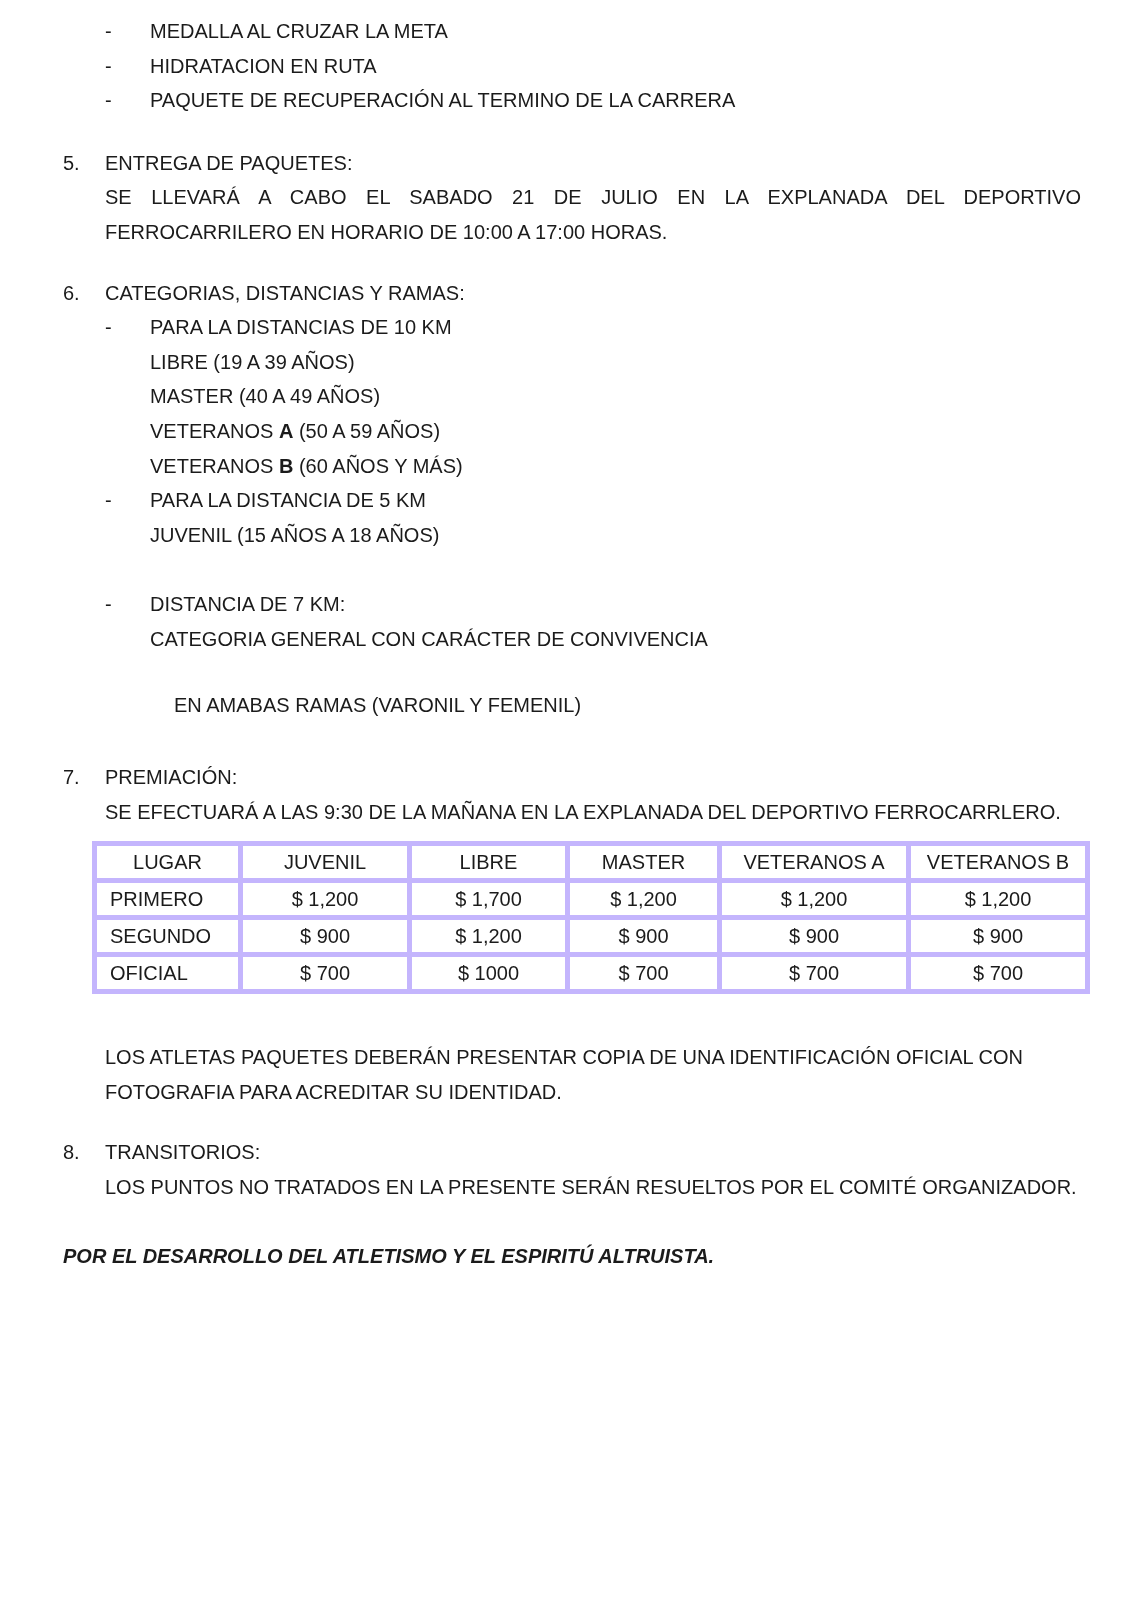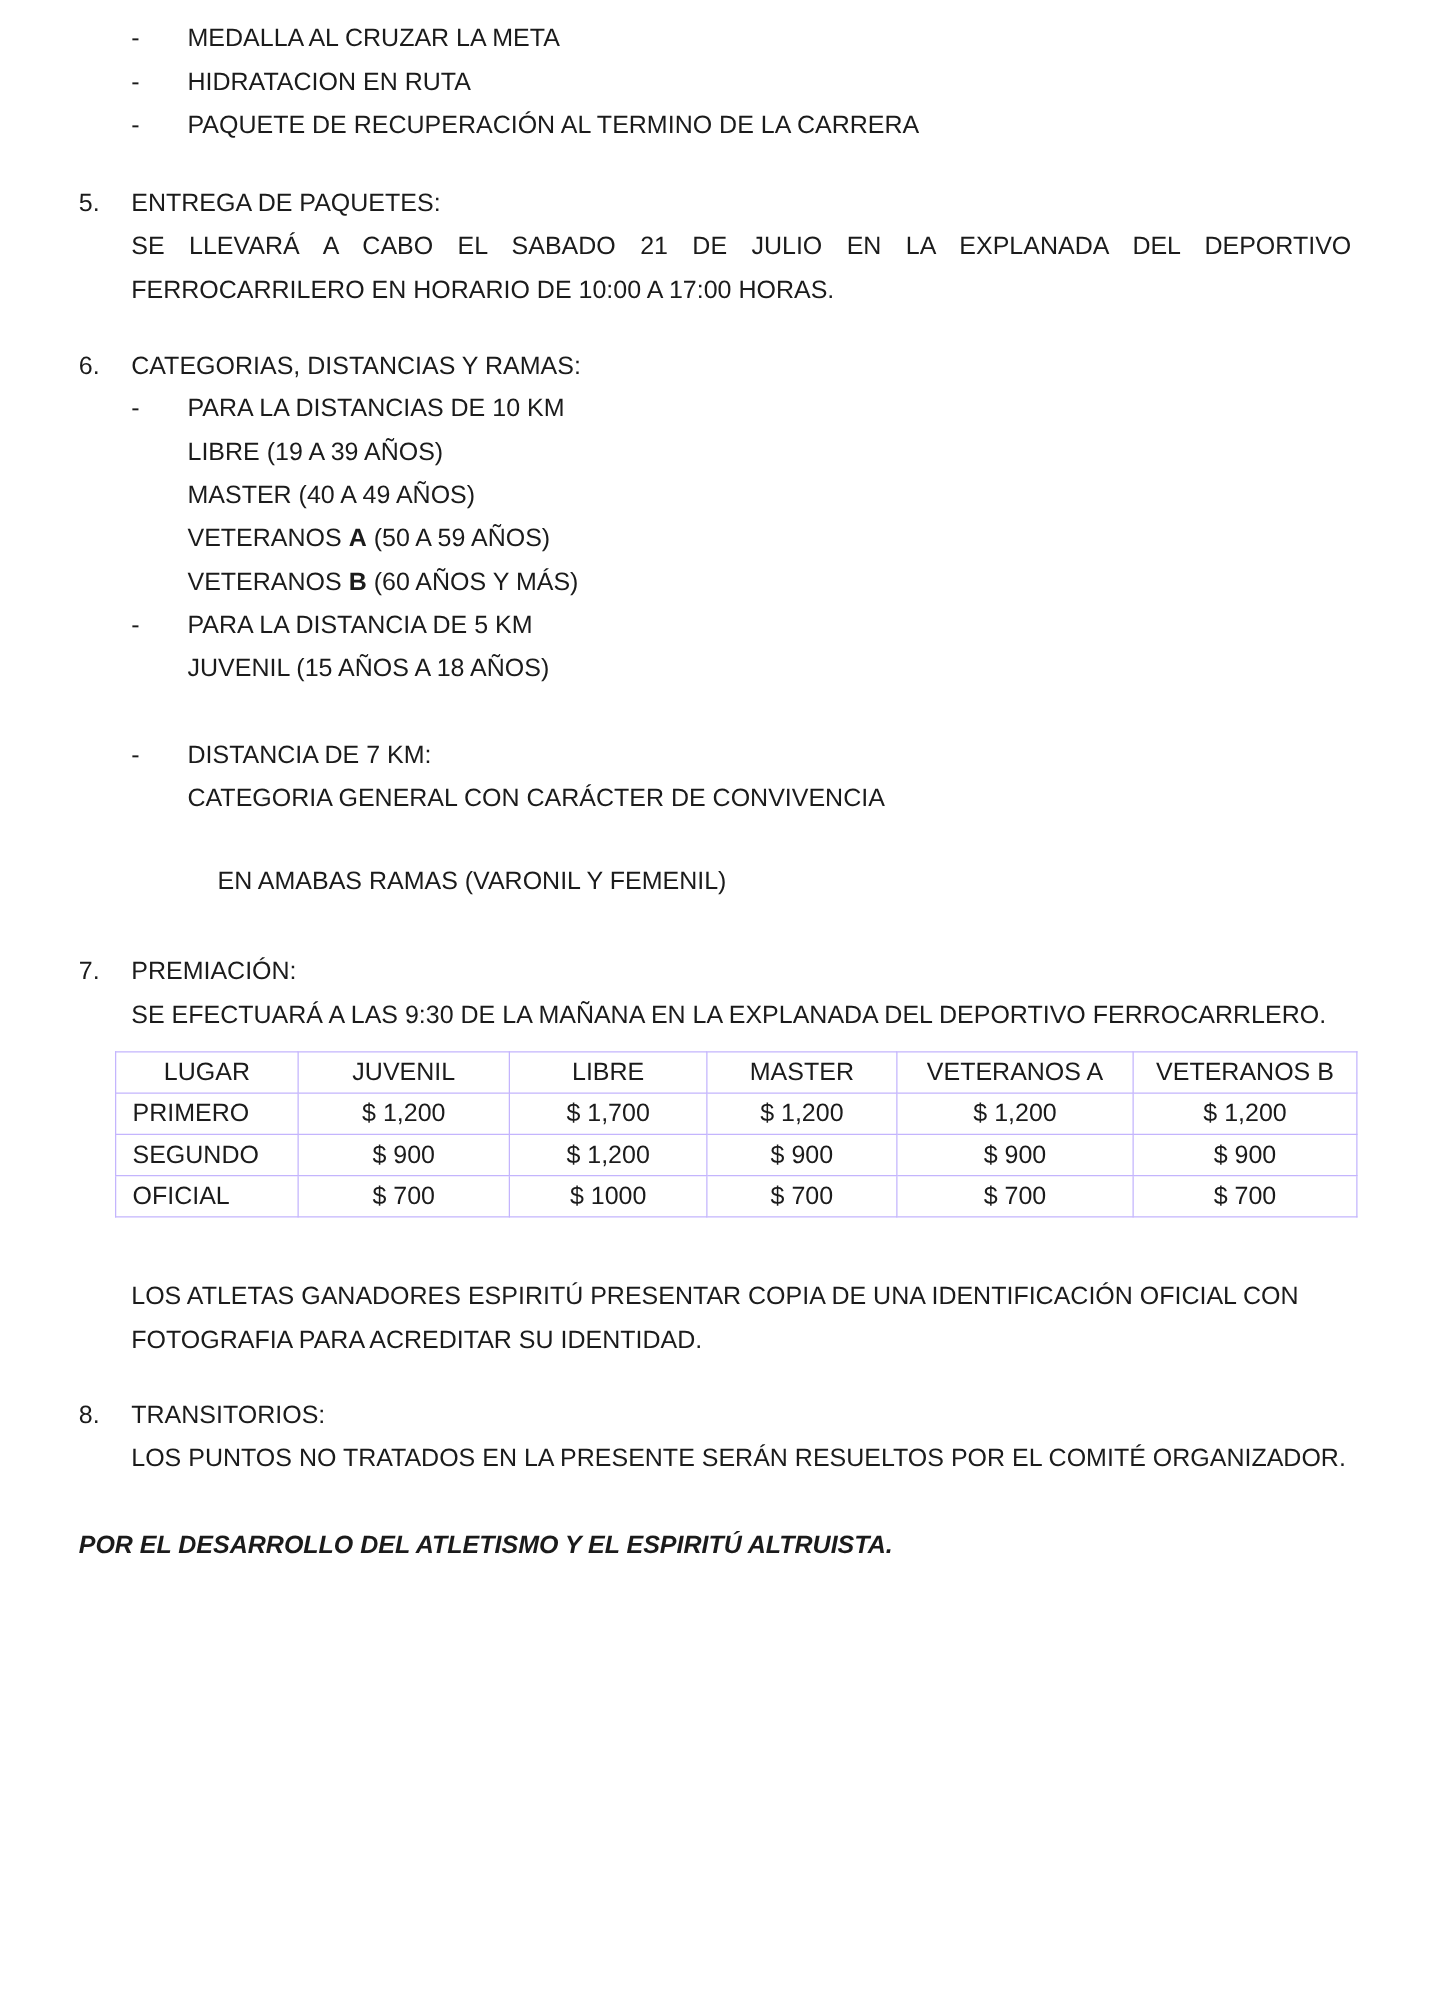--- a/index.html
+++ b/index.html
@@ -35,21 +35,21 @@
   .mt35 { margin-top: 35px; }
   .mt31 { margin-top: 31px; margin-left: 24px; }
 
   .prize-table {
     border-collapse: collapse;
     table-layout: fixed;
     width: 993px;
     margin: 12px 0 46px -13px;
   }
   .prize-table th, .prize-table td {
-    border: 1px solid #c4b5fd;
+    border: 5px solid #c4b5fd;
     font-weight: normal;
     text-align: center;
     padding: 2px 4px;
     height: 32px;
     line-height: 1.4;
     font-size: 20px;
   }
   .prize-table td.rowlabel { text-align: left; padding-left: 13px; }
 
   .note2 { margin-top: 20px; }
@@ -169,21 +169,21 @@
             <td class="rowlabel">OFICIAL</td>
             <td>$ 700</td>
             <td>$ 1000</td>
             <td>$ 700</td>
             <td>$ 700</td>
             <td>$ 700</td>
           </tr>
         </tbody>
       </table>
 
-      <p>LOS ATLETAS GANADORES ESPIRITÚ PRESENTAR COPIA DE UNA IDENTIFICACIÓN OFICIAL CON FOTOGRAFIA PARA ACREDITAR SU IDENTIDAD.</p>
+      <p>LOS ATLETAS PAQUETES DEBERÁN PRESENTAR COPIA DE UNA IDENTIFICACIÓN OFICIAL CON FOTOGRAFIA PARA ACREDITAR SU IDENTIDAD.</p>
     </div>
   </div>
 
   <div class="sec">
     <span class="sec-num">8.</span>
     <div class="sec-body">
       <div>TRANSITORIOS:</div>
       <p>LOS PUNTOS NO TRATADOS EN LA PRESENTE SERÁN RESUELTOS POR EL COMITÉ ORGANIZADOR.</p>
     </div>
   </div>

